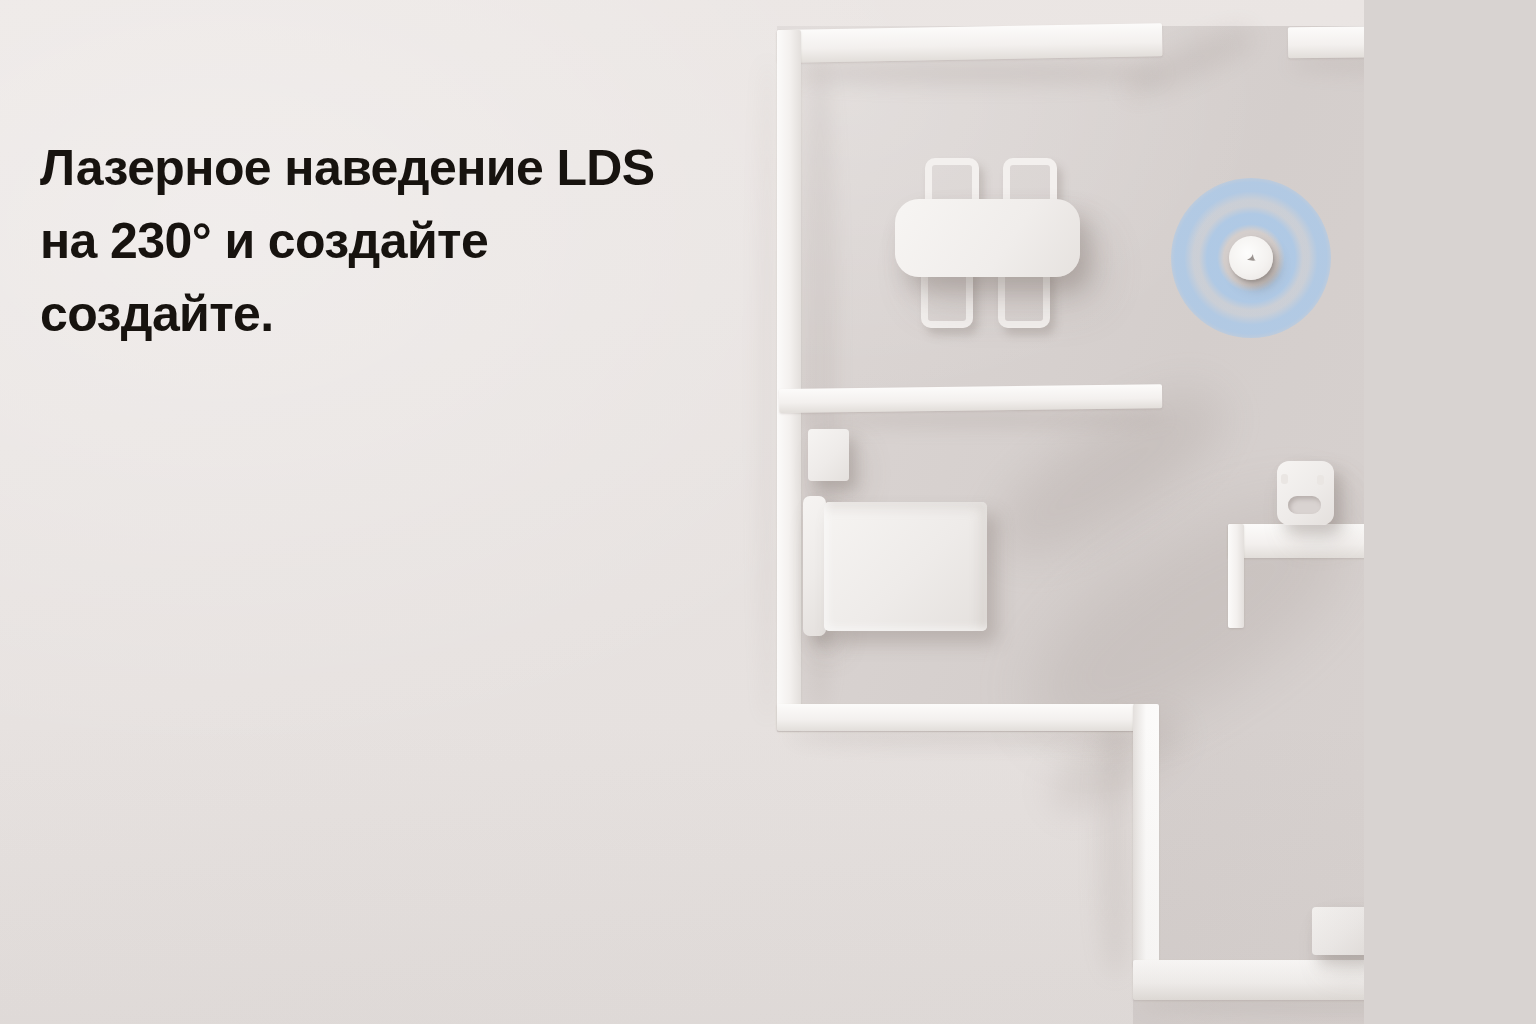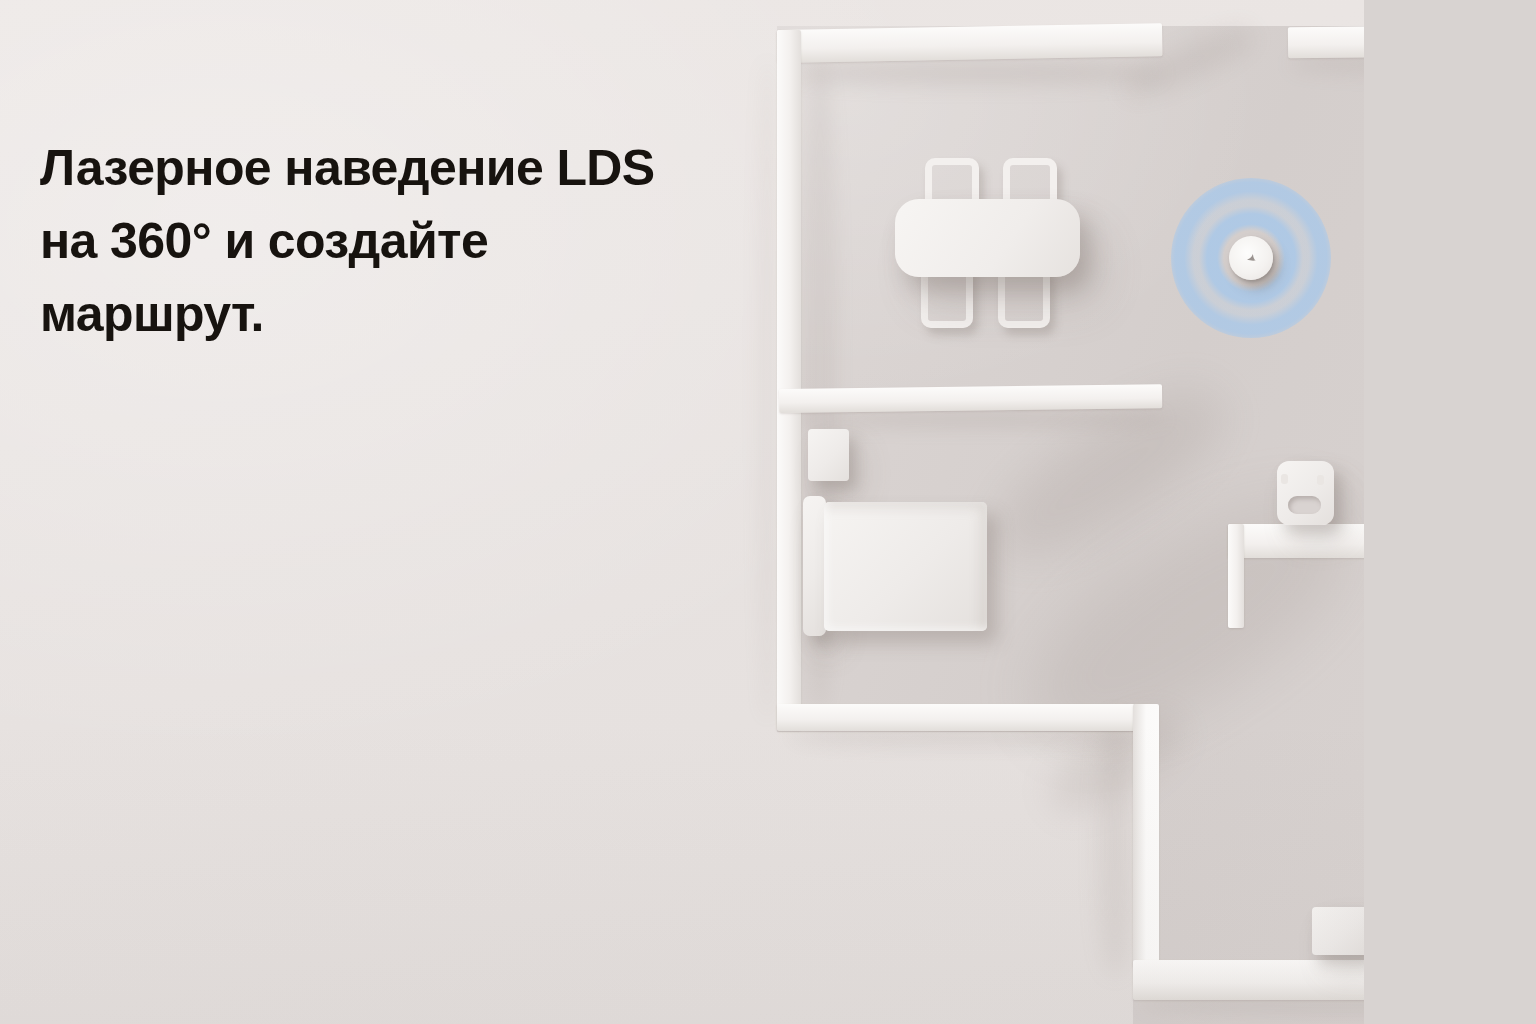--- a/index.html
+++ b/index.html
@@ -59,22 +59,22 @@
   .vignette{position:absolute;inset:0;z-index:9;pointer-events:none;
     background:linear-gradient(180deg,rgba(0,0,0,0) 70%,rgba(110,100,95,.05) 100%);}
 </style>
 </head>
 <body>
 
 <div class="canvas">
 
   <div class="headline">
     <div class="hl">Лазерное наведение LDS</div>
-    <div class="hl">на 360° и создайте</div>
-    <div class="hl">маршрут.</div>
+    <div class="hl">на 230° и создайте</div>
+    <div class="hl">создайте.</div>
   </div>
 
   <div class="plan">
 
     <div class="floor"></div>
 
     <div class="sh" style="left:792px;top:62px;width:370px;height:22px;filter:blur(10px);opacity:.5;"></div>
     <div class="sh" style="left:1118px;top:48px;width:140px;height:30px;filter:blur(12px);opacity:.45;transform:rotate(-24deg);"></div>
     <div class="sh" style="left:1290px;top:54px;width:244px;height:20px;filter:blur(10px);opacity:.4;"></div>
     <div class="sh" style="left:802px;top:58px;width:36px;height:650px;filter:blur(9px);opacity:.28;"></div>

